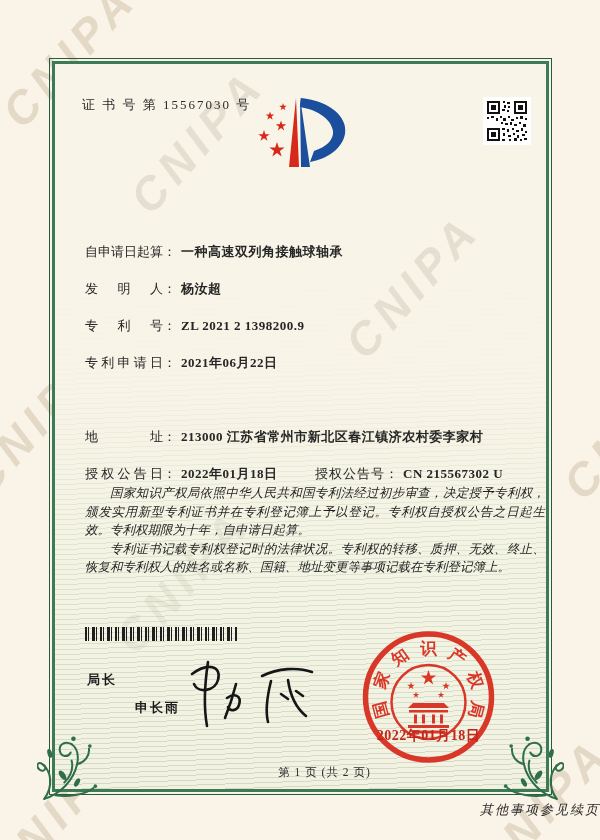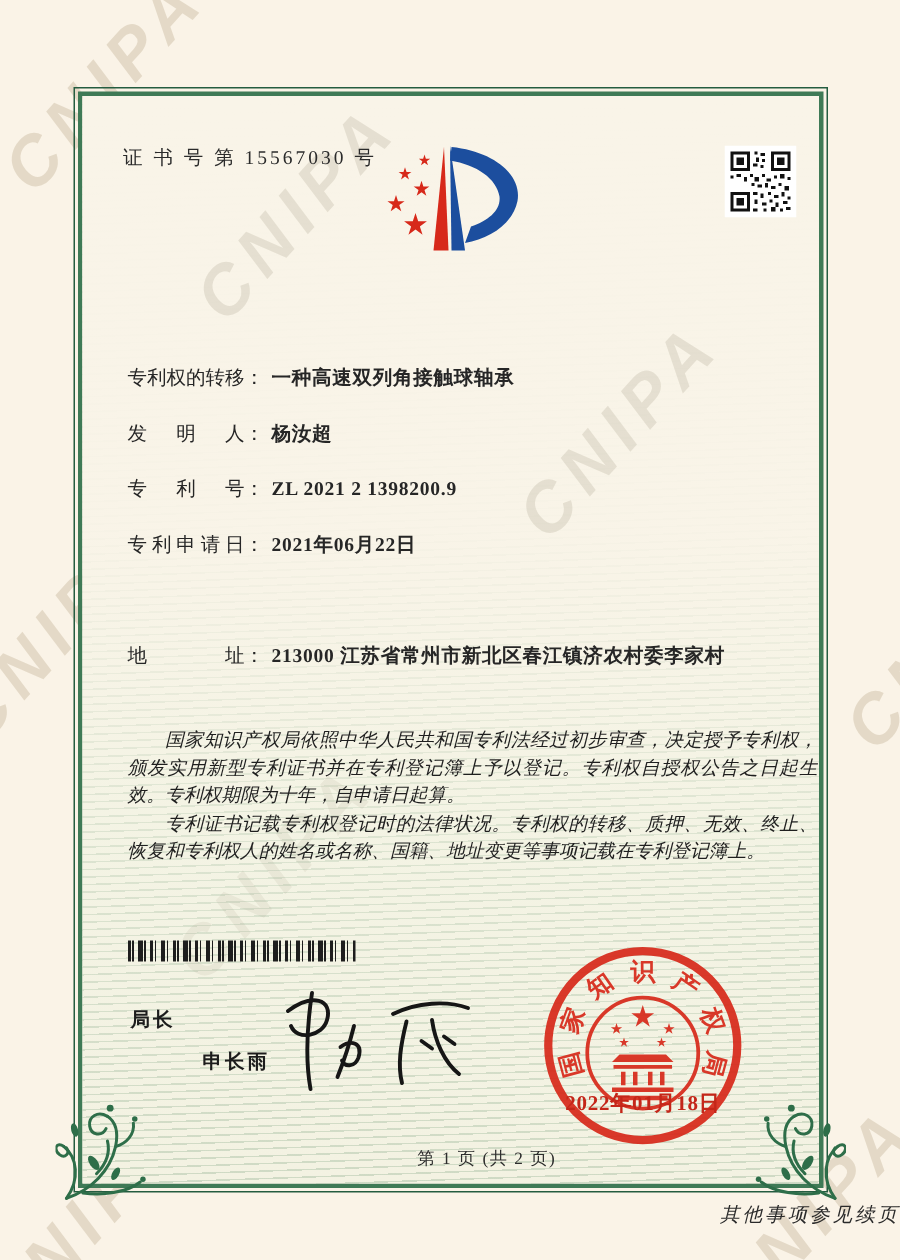--- a/index.html
+++ b/index.html
@@ -194,33 +194,39 @@
             <rect x="19" y="42" width="3" height="2"></rect>
               <rect x="26" y="42" width="2" height="2"></rect>
               <rect x="31" y="41" width="3" height="3"></rect>
             <rect x="37" y="42" width="2" height="2"></rect>
               <rect x="41" y="41" width="3" height="2"></rect>
           </g>
         </svg>
 
 
         <div class="field-row" style="top:179px;">
-          <span class="flabel">专利权的转移</span><span class="colon">：</span><span class="fvalue">一种高速双列角接触球轴承</span>
+          <span class="flabel">自申请日起算</span><span class="colon">：</span><span class="fvalue">一种高速双列角接触球轴承</span>
         </div>
         <div class="field-row" style="top:216px;">
           <span class="flabel">发明人</span><span class="colon">：</span><span class="fvalue">杨汝超</span>
         </div>
         <div class="field-row" style="top:253px;">
           <span class="flabel">专利号</span><span class="colon">：</span><span class="fvalue">ZL 2021 2 1398200.9</span>
         </div>
         <div class="field-row" style="top:290px;">
           <span class="flabel">专利申请日</span><span class="colon">：</span><span class="fvalue">2021年06月22日</span>
         </div>
         <div class="field-row" style="top:364px;">
           <span class="flabel">地址</span><span class="colon">：</span><span class="fvalue">213000 江苏省常州市新北区春江镇济农村委李家村</span>
+        </div>
+        <div class="field-row" style="top:401px;">
+          <span class="flabel">授权公告日</span><span class="colon">：</span><span class="fvalue">2022年01月18日</span>
+          <span class="fgroup2">
+            <span class="flabel2">授权公告号</span><span class="colon">：</span><span class="fvalue">CN 215567302 U</span>
+          </span>
         </div>
 
         <div class="body-text">
           <p>国家知识产权局依照中华人民共和国专利法经过初步审查，决定授予专利权，颁发实用新型专利证书并在专利登记簿上予以登记。专利权自授权公告之日起生效。专利权期限为十年，自申请日起算。</p>
           <p>专利证书记载专利权登记时的法律状况。专利权的转移、质押、无效、终止、恢复和专利权人的姓名或名称、国籍、地址变更等事项记载在专利登记簿上。</p>
         </div>
 
         <div class="barcode"></div>
 
         <div class="sig-title">局长</div>

